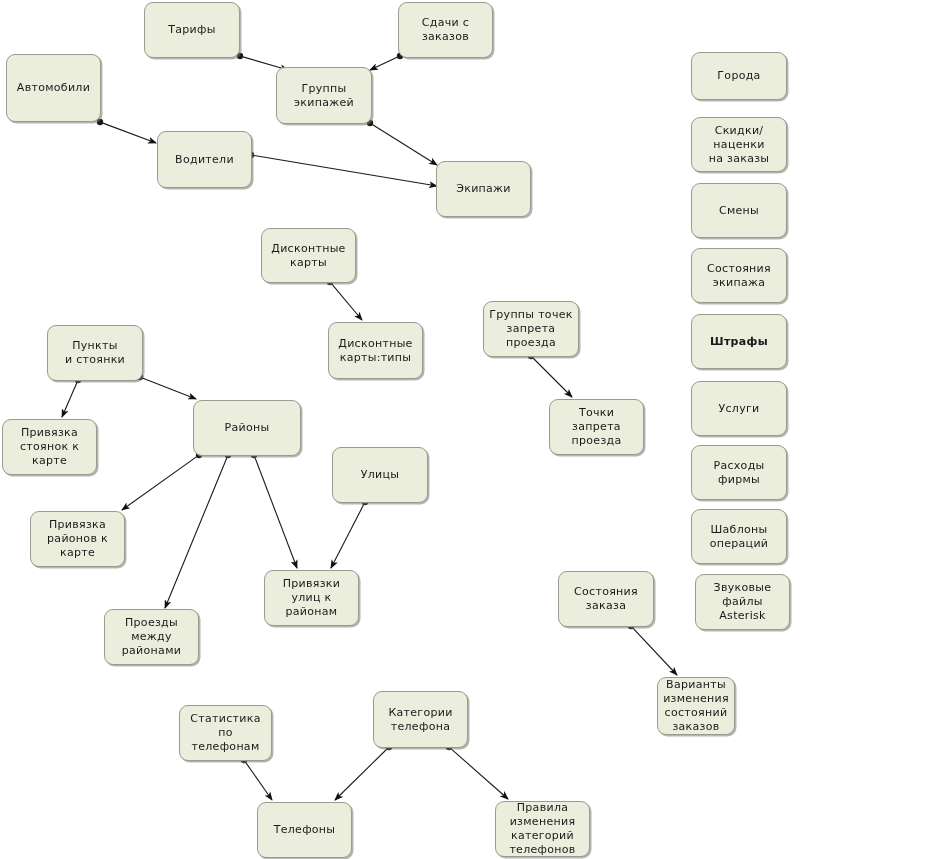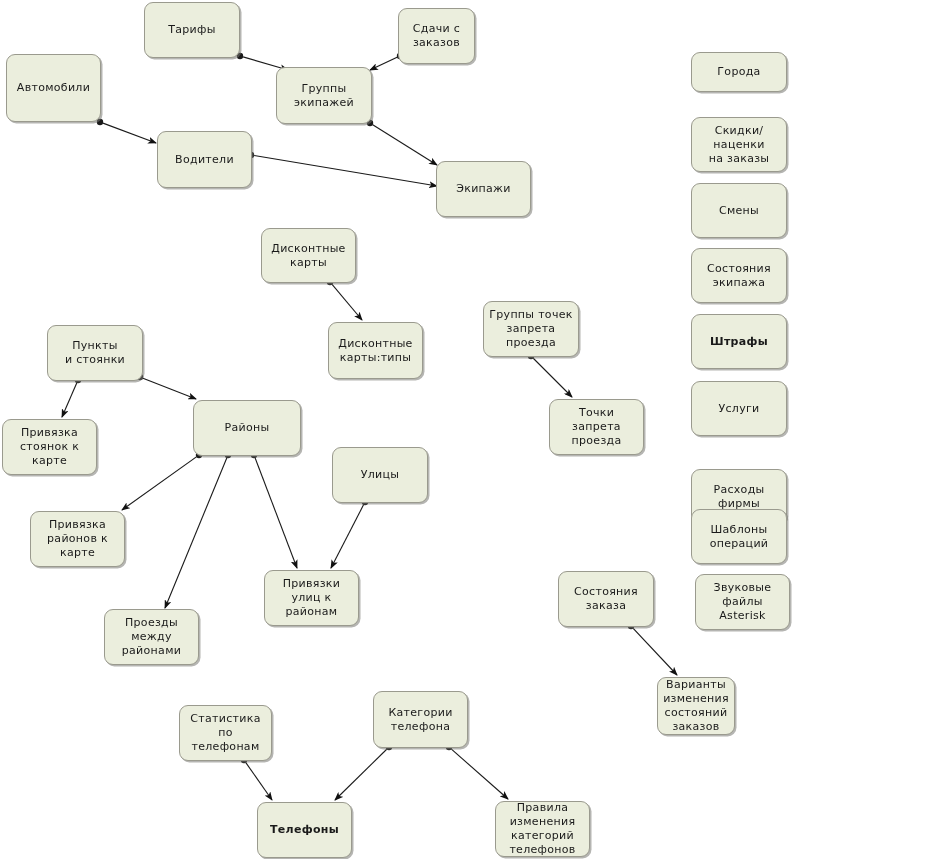--- a/index.html
+++ b/index.html
@@ -67,21 +67,21 @@
         <line x1="245.83507950196264" y1="762.6215421456609" x2="272" y2="800" stroke="#1a1a1a" stroke-width="1.1" marker-end="url(#arrowhead)"></line>
         <circle cx="244" cy="760" r="3.2" fill="#1a1a1a"></circle>
         <line x1="386.7162109168272" y1="749.2414966927437" x2="335" y2="800" stroke="#1a1a1a" stroke-width="1.1" marker-end="url(#arrowhead)"></line>
         <circle cx="389" cy="747" r="3.2" fill="#1a1a1a"></circle>
         <line x1="451.4006681904652" y1="749.1158431509185" x2="508" y2="799" stroke="#1a1a1a" stroke-width="1.1" marker-end="url(#arrowhead)"></line>
         <circle cx="449" cy="747" r="3.2" fill="#1a1a1a"></circle>
       </g>
   </svg>
   <div id="node-layer">
       <div class="node" style="left: 144px; top: 2px; width: 96px; height: 56px;">Тарифы</div>
-      <div class="node" style="left: 398px; top: 2px; width: 77px; height: 56px; margin-top: 6px;">Сдачи с заказов</div>
+      <div class="node" style="left: 398px; top: 2px; width: 95px; height: 56px;">Сдачи с заказов</div>
       <div class="node" style="left: 6px; top: 54px; width: 95px; height: 68px;">Автомобили</div>
       <div class="node" style="left: 276px; top: 67px; width: 96px; height: 57px;">Группы экипажей</div>
       <div class="node" style="left: 157px; top: 131px; width: 95px; height: 57px;">Водители</div>
       <div class="node" style="left: 436px; top: 161px; width: 95px; height: 56px;">Экипажи</div>
       <div class="node" style="left: 261px; top: 228px; width: 95px; height: 55px;">Дисконтные
 карты</div>
       <div class="node" style="left: 328px; top: 322px; width: 95px; height: 57px;">Дисконтные
 карты:типы</div>
       <div class="node" style="left: 483px; top: 301px; width: 96px; height: 56px;">Группы точек
 запрета проезда</div>
@@ -103,34 +103,34 @@
 заказа</div>
       <div class="node" style="left: 657px; top: 677px; width: 78px; height: 58px;">Варианты
 изменения
 состояний
 заказов</div>
       <div class="node" style="left: 179px; top: 705px; width: 93px; height: 56px;">Статистика
 по
 телефонам</div>
       <div class="node" style="left: 373px; top: 691px; width: 95px; height: 57px; text-align: center;">Категории
 телефона</div>
-      <div class="node" style="left: 257px; top: 802px; width: 95px; height: 56px; font-weight: bold;">Телефоны</div>
+      <div class="node" style="left: 257px; top: 802px; width: 95px; height: 56px;">Телефоны</div>
       <div class="node" style="left: 495px; top: 801px; width: 95px; height: 56px;">Правила
 изменения
 категорий
 телефонов</div>
-      <div class="node" style="left: 691px; top: 52px; width: 96px; height: 40px;">Города</div>
+      <div class="node" style="left: 691px; top: 52px; width: 96px; height: 48px;">Города</div>
       <div class="node" style="left: 691px; top: 117px; width: 96px; height: 55px;">Скидки/наценки
 на заказы</div>
       <div class="node" style="left: 691px; top: 183px; width: 96px; height: 55px;">Смены</div>
       <div class="node" style="left: 691px; top: 248px; width: 96px; height: 55px;">Состояния
 экипажа</div>
       <div class="node" style="left: 691px; top: 314px; width: 96px; height: 55px; font-weight: bold;">Штрафы</div>
       <div class="node" style="left: 691px; top: 381px; width: 96px; height: 55px;">Услуги</div>
-      <div class="node" style="left: 691px; top: 445px; width: 96px; height: 55px; margin-top: 24px;">Расходы
+      <div class="node" style="left: 691px; top: 445px; width: 96px; height: 55px;">Расходы
 фирмы</div>
       <div class="node" style="left: 691px; top: 509px; width: 96px; height: 55px;">Шаблоны
 операций</div>
       <div class="node" style="left: 695px; top: 574px; width: 95px; height: 56px;">Звуковые
 файлы
 Asterisk</div>
     </div>
 </div>
 
 </body></html>

